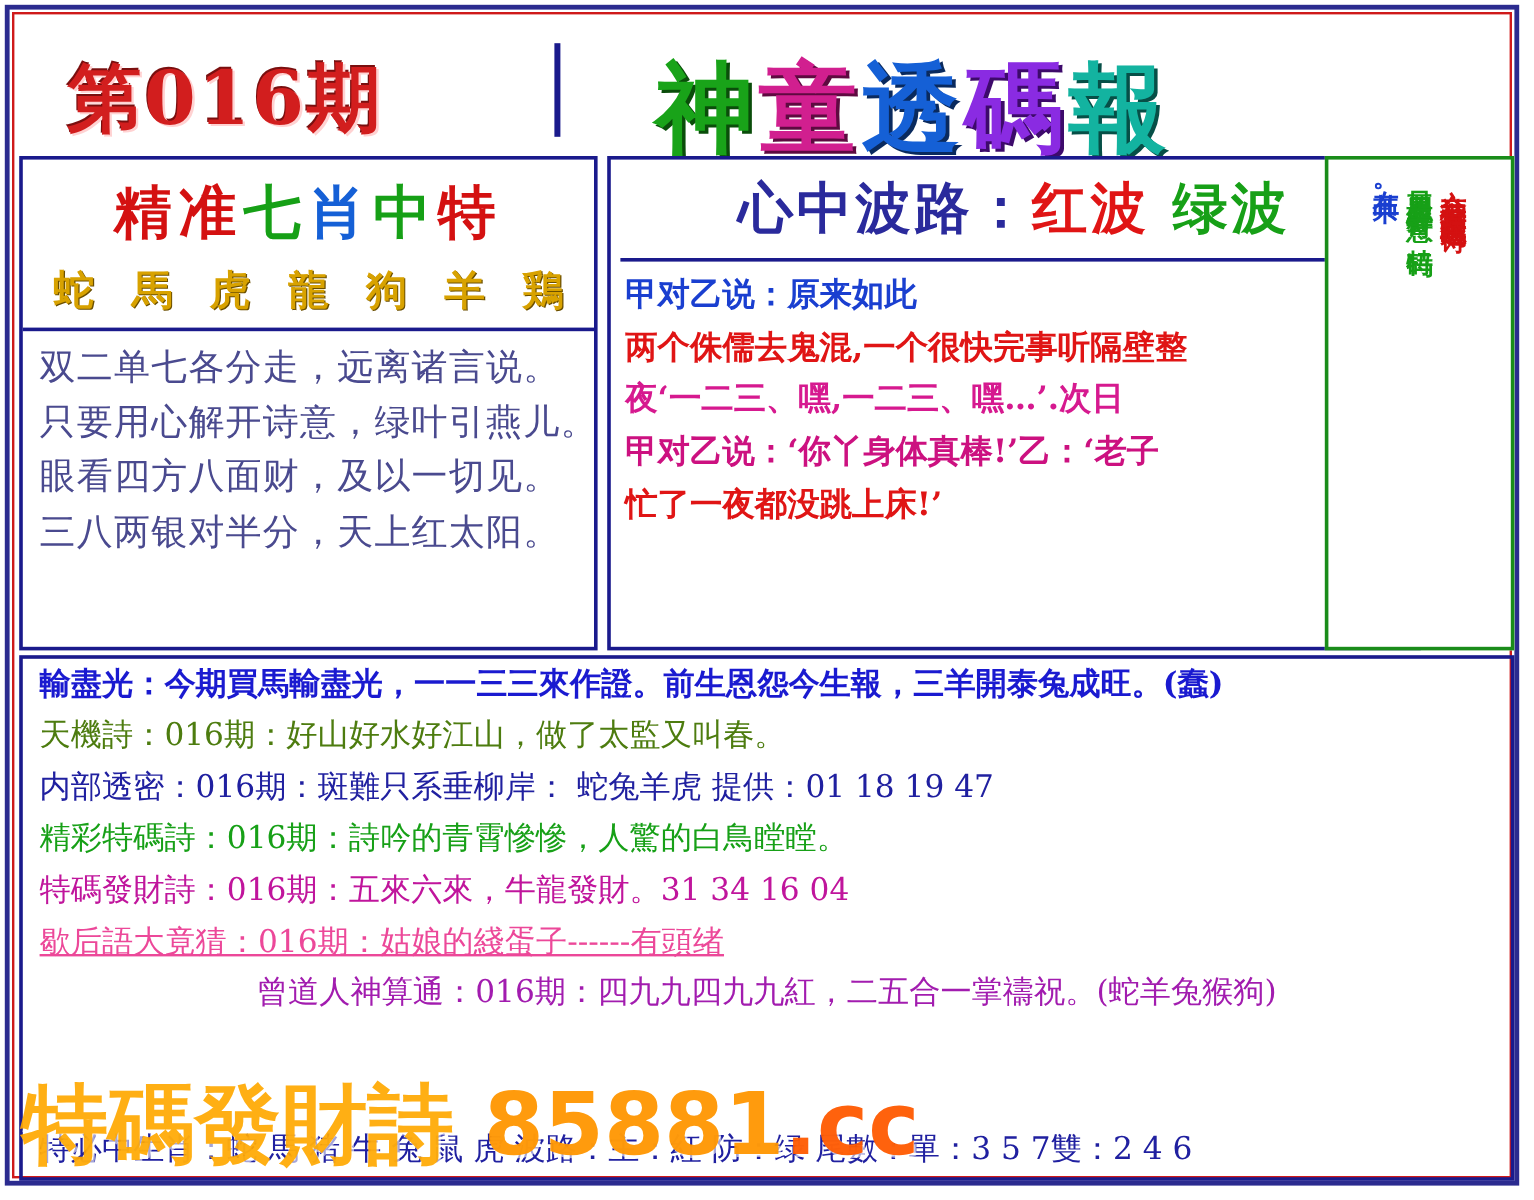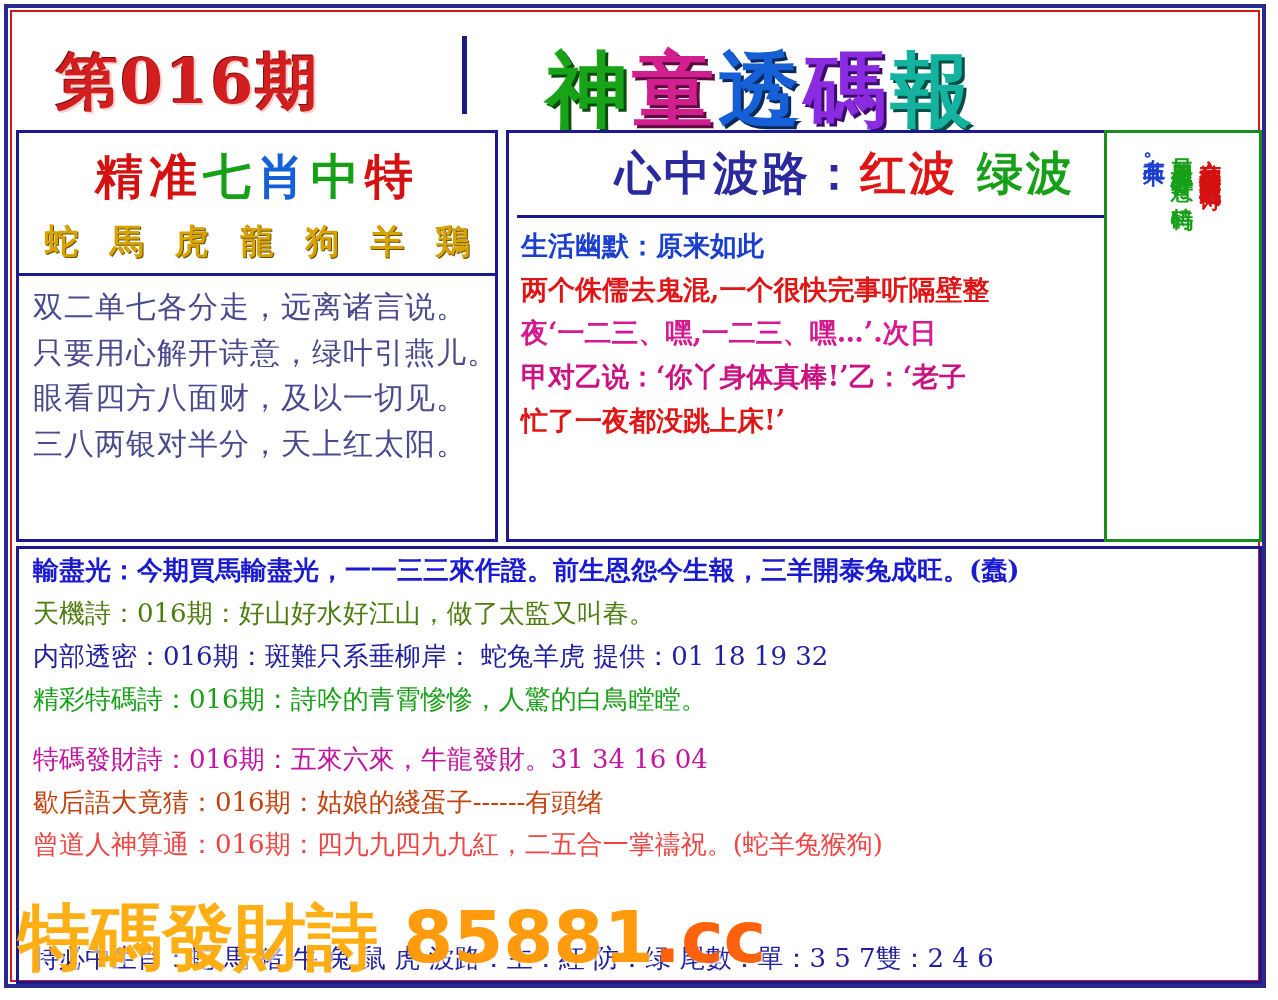--- a/index.html
+++ b/index.html
@@ -187,24 +187,24 @@
   .row {
     padding: 3px 14px;
     font-size: 26px;
     font-family: "DejaVu Serif", "Liberation Serif", serif;
     white-space: nowrap;
     line-height: 1.42;
   }
   .r-blue { color:#1a1ad0;font-weight:bold; }
   .r-red  { color:#4d7c0f; }
   .r-grn  { color:#17a017; }
-  .r-pur  { color:#ef4444; }
+  .r-pur  { color:#a21caf;text-align:center; }
   .r-dblue{ color:#2020a0; }
-  .r-mag  { color:#c0159c;margin-top:17px; }
-  .r-teal { color:#c2410c; }
+  .r-mag  { color:#c0159c; }
+  .r-teal { color:#ec4899;text-decoration:underline; }
 
   
   .watermark {
     position: absolute;
     left: 18px; top: 890px;
     width: 1240px;
     font-size: 72px;
     font-weight: bold;
     font-family: "DejaVu Sans", "Liberation Sans", sans-serif;
     color: rgba(255,168,0,0.92);
@@ -258,41 +258,41 @@
         <div class="verse">三八两银对半分，天上红太阳。</div>
       </div>
     </div>
 
     <div class="panel panel-mid">
       <div class="mid-title">
         <span class="lab">心中波路：</span><span class="red">红波</span>&nbsp;<span class="grn">绿波</span>
       </div>
       <div class="mid-rule"></div>
       <div class="mid-lines">
-        <div class="mid-line ml-blue">生活幽默：原来如此</div>
+        <div class="mid-line ml-blue">甲对乙说：原来如此</div>
         <div class="mid-line ml-red">两个侏儒去鬼混,一个很快完事听隔壁整</div>
         <div class="mid-line ml-pink">夜‘一二三、嘿,一二三、嘿…’.次日</div>
         <div class="mid-line ml-mag">甲对乙说：‘你丫身体真棒!’乙：‘老子</div>
         <div class="mid-line ml-red">忙了一夜都没跳上床!’</div>
       </div>
     </div>
 
     <div class="panel panel-right">
       <div class="right-cols">
         <div class="vcol vc1">六合神童特别奉献透码诗</div>
         <div class="vcol vc2">只要用心解开诗意，特码</div>
         <div class="vcol vc3">在其中。</div>
       </div>
     </div>
   </div>
 
   <div class="bottom">
     <div class="row r-blue">輸盡光：今期買馬輸盡光，一一三三來作證。前生恩怨今生報，三羊開泰兔成旺。(蠢)</div>
     <div class="row r-red">天機詩：016期：好山好水好江山，做了太監又叫春。</div>
-    <div class="row r-dblue">内部透密：016期：斑難只系垂柳岸：  蛇兔羊虎  提供：01  18  19  32</div>
+    <div class="row r-dblue">内部透密：016期：斑難只系垂柳岸：  蛇兔羊虎  提供：01  18  19  47</div>
     <div class="row r-grn">精彩特碼詩：016期：詩吟的青霄慘慘，人驚的白鳥瞠瞠。</div>
     <div class="row r-mag">特碼發財詩：016期：五來六來，牛龍發財。31  34  16  04</div>
     <div class="row r-teal">歇后語大竟猜：016期：姑娘的綫蛋子------有頭绪</div>
     <div class="row r-pur">曾道人神算通：016期：四九九四九九紅，二五合一掌禱祝。(蛇羊兔猴狗)</div>
     <div class="row r-dblue last-row">特必中生肖：蛇 馬 猪 牛 兔 鼠 虎  波路：主：紅 防：绿  尾數：單：3 5 7雙：2 4 6</div>
   </div>
 
   <div class="watermark">
     <span>特碼發財詩 </span><span class="wm-num">85881</span><span class="wm-cc">.cc</span>
   </div>

